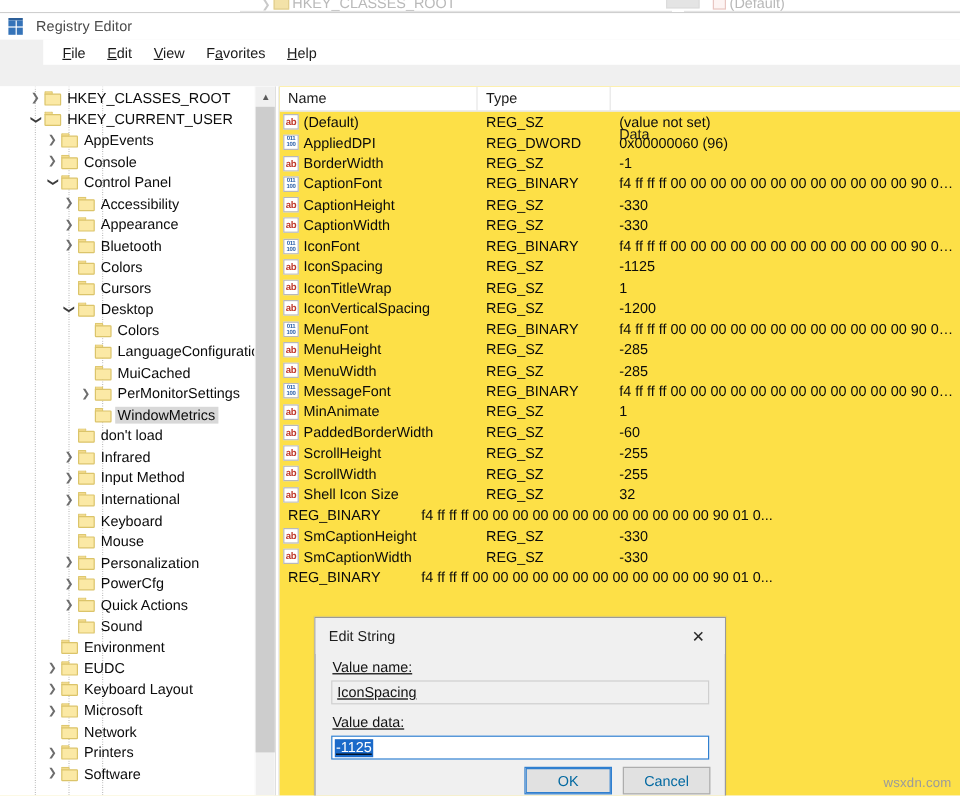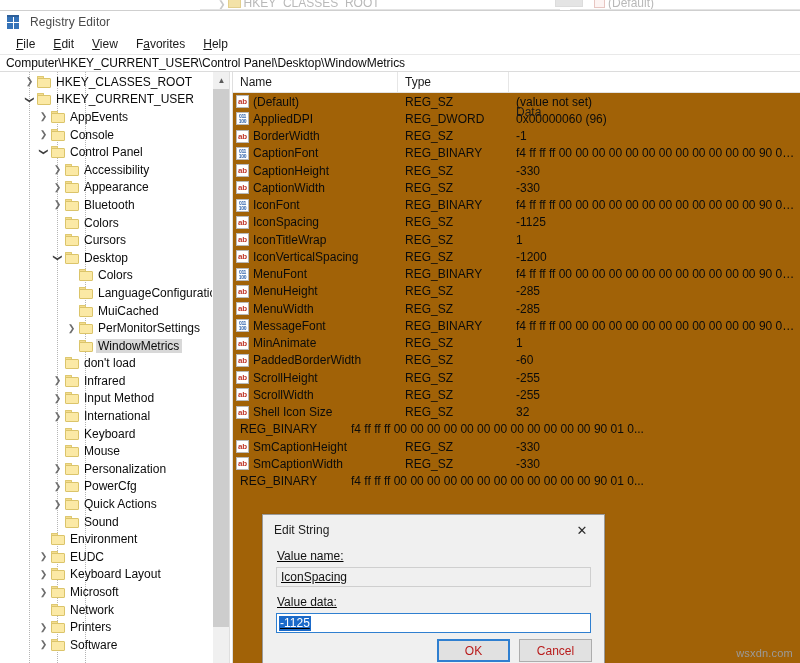--- a/index.html
+++ b/index.html
@@ -72,20 +72,21 @@
     border-radius:1px;
   }
   #window-title {
     font-size: 12px; color: #4a4a4a; letter-spacing: .1px;
   }
 
   
   #menubar {
     height: 21px; background: #ffffff; display: flex; align-items: center;
     padding-left: 7px;
+    margin-left: 36px;
   }
   .menu-item {
     font-size: 12px; color: #1a1a1a; padding: 2px 9px 2px 9px;
     cursor: default; white-space: nowrap;
   }
   .menu-item u { text-decoration: underline; }
 
   
   #addressbar {
     height: 18px; background: #ffffff; border-top: 1px solid #e9e9e9;
@@ -185,21 +186,21 @@
 
   
   #splitter {
     width: 4px; flex: 0 0 4px; background: #ffffff;
     border-left: 1px solid #dfdfdf; border-right: 1px solid #dfdfdf;
     cursor: col-resize;
   }
 
   
   #list-pane {
-    flex: 1 1 auto; position: relative; background: #a16207;
+    flex: 1 1 auto; position: relative; background: #fde047;
     overflow: hidden;
   }
   #list-header {
     height: 21px; display: flex; background: #ffffff;
     border-bottom: 1px solid #e2e2e2;
   }
   .col-head {
     font-size: 12px; color: #1a1a1a; display: flex; align-items: center;
     padding-left: 7px; border-right: 1px solid #e6e6e6;
     cursor: default; position: relative;
@@ -265,21 +266,21 @@
     font-size: 12px; color: #111; padding: 2px 0 0 2px;
     overflow: hidden; white-space: nowrap;
   }
   #value-data-sel {
     background: #1b6ac9; color: #ffffff; padding: 0 1px 1px 1px;
   }
   #dlg-buttons {
     position: absolute; right: 12px; bottom: 11px; display: flex; gap: 9px;
   }
   .dlg-btn {
-    width: 73px; height: 23px; font-size: 12px; color: #b91c1c;
+    width: 73px; height: 23px; font-size: 12px; color: #0369a1;
     background: #e1e1e1; border: 1px solid #adadad;
     display: flex; align-items: center; justify-content: center;
   }
   .dlg-btn.default {
     border: 1px solid #2f7fd0; background: #e1e1e1;
     box-shadow: inset 0 0 0 1px #2f7fd0;
   }
 
   
   #watermark {
@@ -315,23 +316,20 @@
   </div>
 
   <div id="menubar">
     <div class="menu-item"><u>F</u>ile</div>
     <div class="menu-item"><u>E</u>dit</div>
     <div class="menu-item"><u>V</u>iew</div>
     <div class="menu-item">F<u>a</u>vorites</div>
     <div class="menu-item"><u>H</u>elp</div>
   </div>
 
-  <div id="addressbar">
-    <div id="address-text">Computer\HKEY_CURRENT_USER\Control Panel\Desktop\WindowMetrics</div>
-  </div>
 
   <div id="panes">
 
     <div id="tree-pane">
       <div class="tree-guides">
         <div class="vline" style="left:29px;"></div>
         <div class="vline" style="left:57px;"></div>
         <div class="vline" style="left:85px;"></div>
       </div>
       <div id="tree-list">

